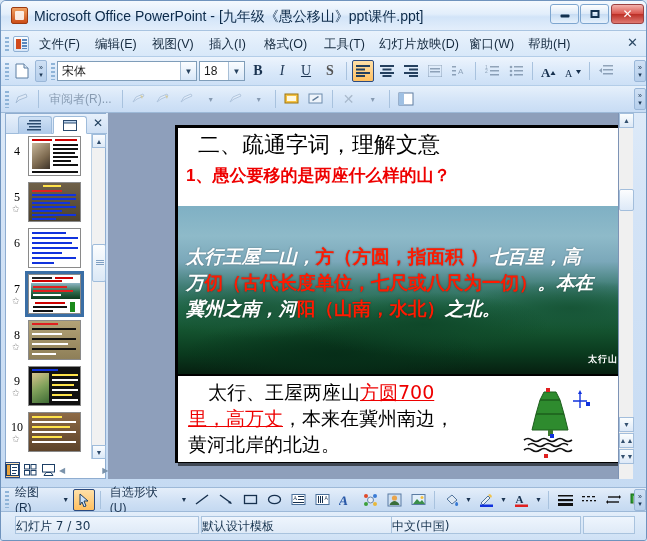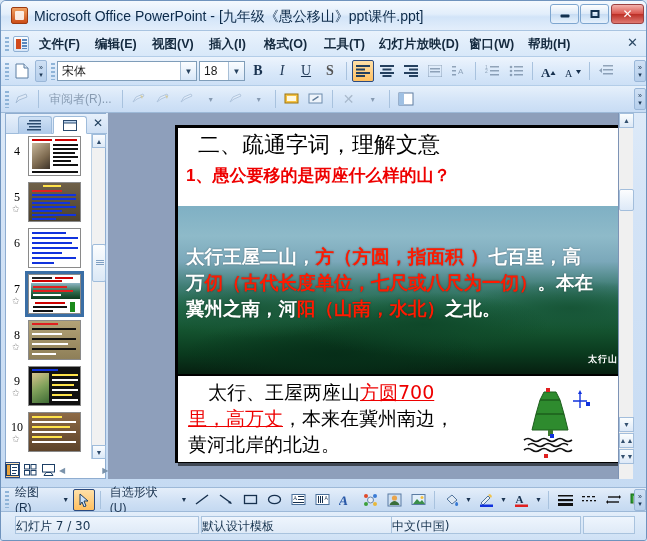--- a/index.html
+++ b/index.html
@@ -54,21 +54,20 @@
               color:#12304f; font-size:11px; font-family:"DejaVu Sans",sans-serif;}
   #btn-close i{ color:#fff; font-weight:bold; font-size:12px;}
   #btn-min i{ display:block; width:9px; height:3px; background:#12304f; border-radius:1px; top:62%;}
   #btn-max i{ display:block; width:9px; height:8px; border:2px solid #12304f; background:none;}
 
   
   #menu-bar {
     position:absolute; left:0; top:30px; width:647px; height:26px;
     background: linear-gradient(to bottom,#e9f2fc,#d8e8f9);
     border-bottom:1px solid #b3cde8;
-    font-weight:bold;
   }
   #menu-grip{position:absolute;left:4px;top:6px;width:4px;height:14px;
      background:repeating-linear-gradient(to bottom,#8fb4d8 0 2px,transparent 2px 4px);}
   #menu-appicon{position:absolute;left:12px;top:5px;width:16px;height:16px;
      background:linear-gradient(to bottom,#fbfdff,#d7e6f7);border:1px solid #8fb0d4;border-radius:2px;}
   #menu-appicon::before{content:"";position:absolute;left:2px;top:2px;width:5px;height:10px;background:#d14a1e;}
   #menu-appicon::after{content:"";position:absolute;left:8px;top:2px;width:5px;height:10px;
      background:repeating-linear-gradient(to bottom,#5a87bd 0 2px,transparent 2px 3px);}
   .menu-item{
     position:absolute; top:3px; height:20px; line-height:20px; padding:0 6px;
@@ -220,21 +219,21 @@
       radial-gradient(ellipse 200px 55px at 35% 75%, rgba(6,45,24,.95), transparent 75%);
   }
   .photo-line{
     position:absolute;left:8px;white-space:nowrap;font-weight:bold;
     font-family:"Liberation Serif","DejaVu Serif",serif;font-size:18.5px;
     text-shadow:0 0 2px rgba(0,0,0,.35);
   }
   #photo-l1{top:38px;}
   #photo-l2{top:64px;}
   #photo-l3{top:90px;}
-  .w{color:#ffffff;}
+  .w{color:#ffffff;font-style:italic;}
   .r{color:#ff1a00;}
   #photo-label{
     position:absolute;right:6px;bottom:8px;font-size:9px;color:#fff;font-weight:bold;
     letter-spacing:1px;font-family:"Liberation Sans","DejaVu Sans",sans-serif;
   }
   #slide-bottom-band{
     position:absolute;left:2px;top:250px;width:446px;height:86px;background:#fff;
   }
   .bot-line{
     position:absolute;left:10px;white-space:nowrap;font-size:19px;color:#000;

